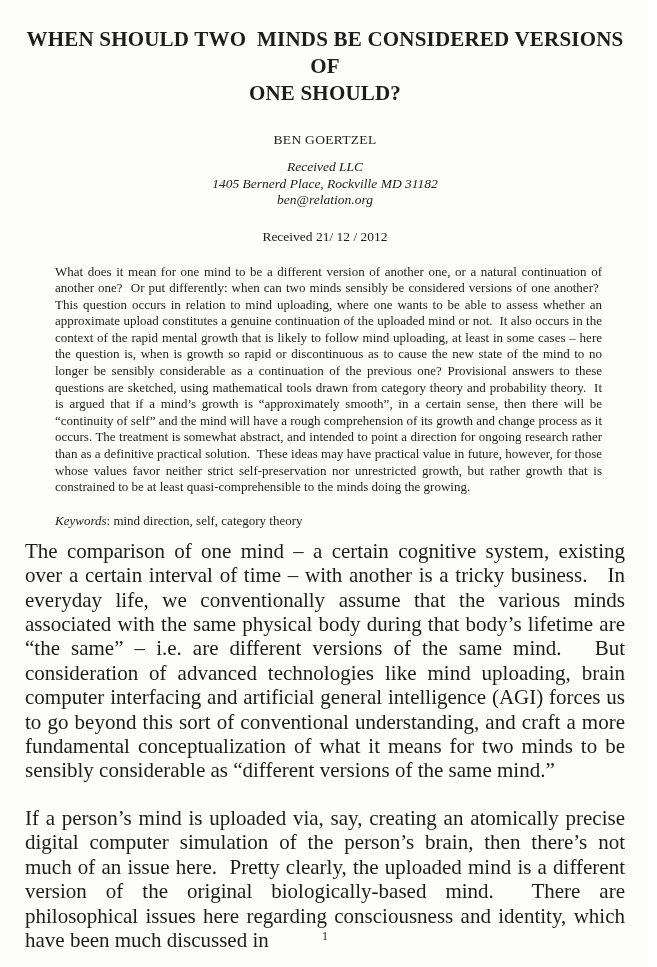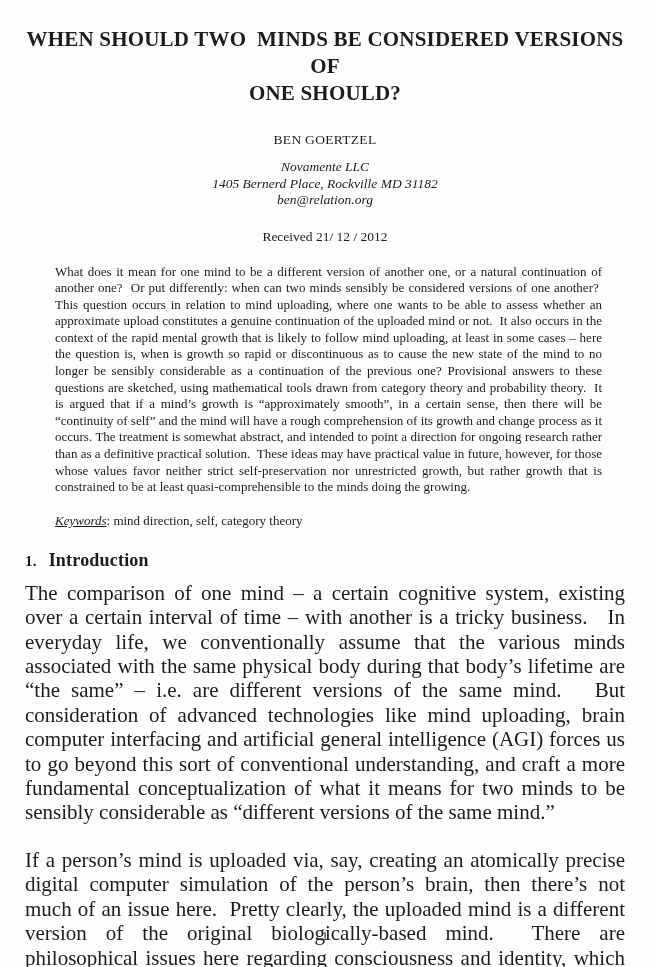--- a/index.html
+++ b/index.html
@@ -53,21 +53,21 @@
   .abstract {
     margin: 19px 23px 0 30px;
     font-size: 13px;
     line-height: 16.6px;
     text-align: justify;
   }
   .keywords {
     margin: 17px 23px 0 30px;
     font-size: 13px;
   }
-  .keywords .kw-label { font-style: italic; text-decoration: underline; }
+  .keywords .kw-label { font-style: italic; }
   .section-heading {
     margin-top: 21px;
     font-weight: bold;
     font-size: 18px;
     letter-spacing: 0.2px;
   }
   .section-heading .sec-num {
     font-size: 15px;
     margin-right: 12px;
   }
@@ -94,36 +94,33 @@
 <div class="page">
 
   <h1 class="title">
     <span>WHEN SHOULD TWO&nbsp; MINDS BE CONSIDERED VERSIONS OF</span><br>
     <span>ONE SHOULD?</span>
   </h1>
 
   <div class="author">BEN GOERTZEL</div>
 
   <div class="affiliation">
-    <div>Novamente LLC</div>
+    <div>Received LLC</div>
     <div>1405 Bernerd Place, Rockville MD 31182</div>
     <div>ben@relation.org</div>
   </div>
 
   <div class="received">Received 21/ 12 / 2012</div>
 
   <div class="abstract">What does it mean for one mind to be a different version of another one, or a natural continuation of another one?&nbsp; Or put differently: when can two minds sensibly be considered versions of one another?&nbsp; This question occurs in relation to mind uploading, where one wants to be able to assess whether an approximate upload constitutes a genuine continuation of the uploaded mind or not.&nbsp; It also occurs in the context of the rapid mental growth that is likely to follow mind uploading, at least in some cases – here the question is, when is growth so rapid or discontinuous as to cause the new state of the mind to no longer be sensibly considerable as a continuation of the previous one? Provisional answers to these questions are sketched, using mathematical tools drawn from category theory and probability theory.&nbsp; It is argued that if a mind’s growth is “approximately smooth”, in a certain sense, then there will be “continuity of self” and the mind will have a rough comprehension of its growth and change process as it occurs. The treatment is somewhat abstract, and intended to point a direction for ongoing research rather than as a definitive practical solution.&nbsp; These ideas may have practical value in future, however, for those whose values favor neither strict self-preservation nor unrestricted growth, but rather growth that is constrained to be at least quasi-comprehensible to the minds doing the growing.</div>
 
   <div class="keywords">
     <span class="kw-label">Keywords</span><span>: mind direction, self, category theory</span>
   </div>
 
-  <div class="section-heading">
-    <span class="sec-num">1.</span><span>Introduction</span>
-  </div>
 
   <div class="body-text">
     <p>The comparison of one mind – a certain cognitive system, existing over a certain interval of time – with another is a tricky business.&nbsp;&nbsp; In everyday life, we conventionally assume that the various minds associated with the same physical body during that body’s lifetime are “the same” – i.e. are different versions of the same mind.&nbsp;&nbsp; But consideration of advanced technologies like mind uploading, brain computer interfacing and artificial general intelligence (AGI) forces us to go beyond this sort of conventional understanding, and craft a more fundamental conceptualization of what it means for two minds to be sensibly considerable as “different versions of the same mind.”</p>
     <p>If a person’s mind is uploaded via, say, creating an atomically precise digital computer simulation of the person’s brain, then there’s not much of an issue here.&nbsp; Pretty clearly, the uploaded mind is a different version of the original biologically-based mind.&nbsp; There are philosophical issues here regarding consciousness and identity, which have been much discussed in</p>
   </div>
 
   <div class="page-number">1</div>
 
 </div>
 

